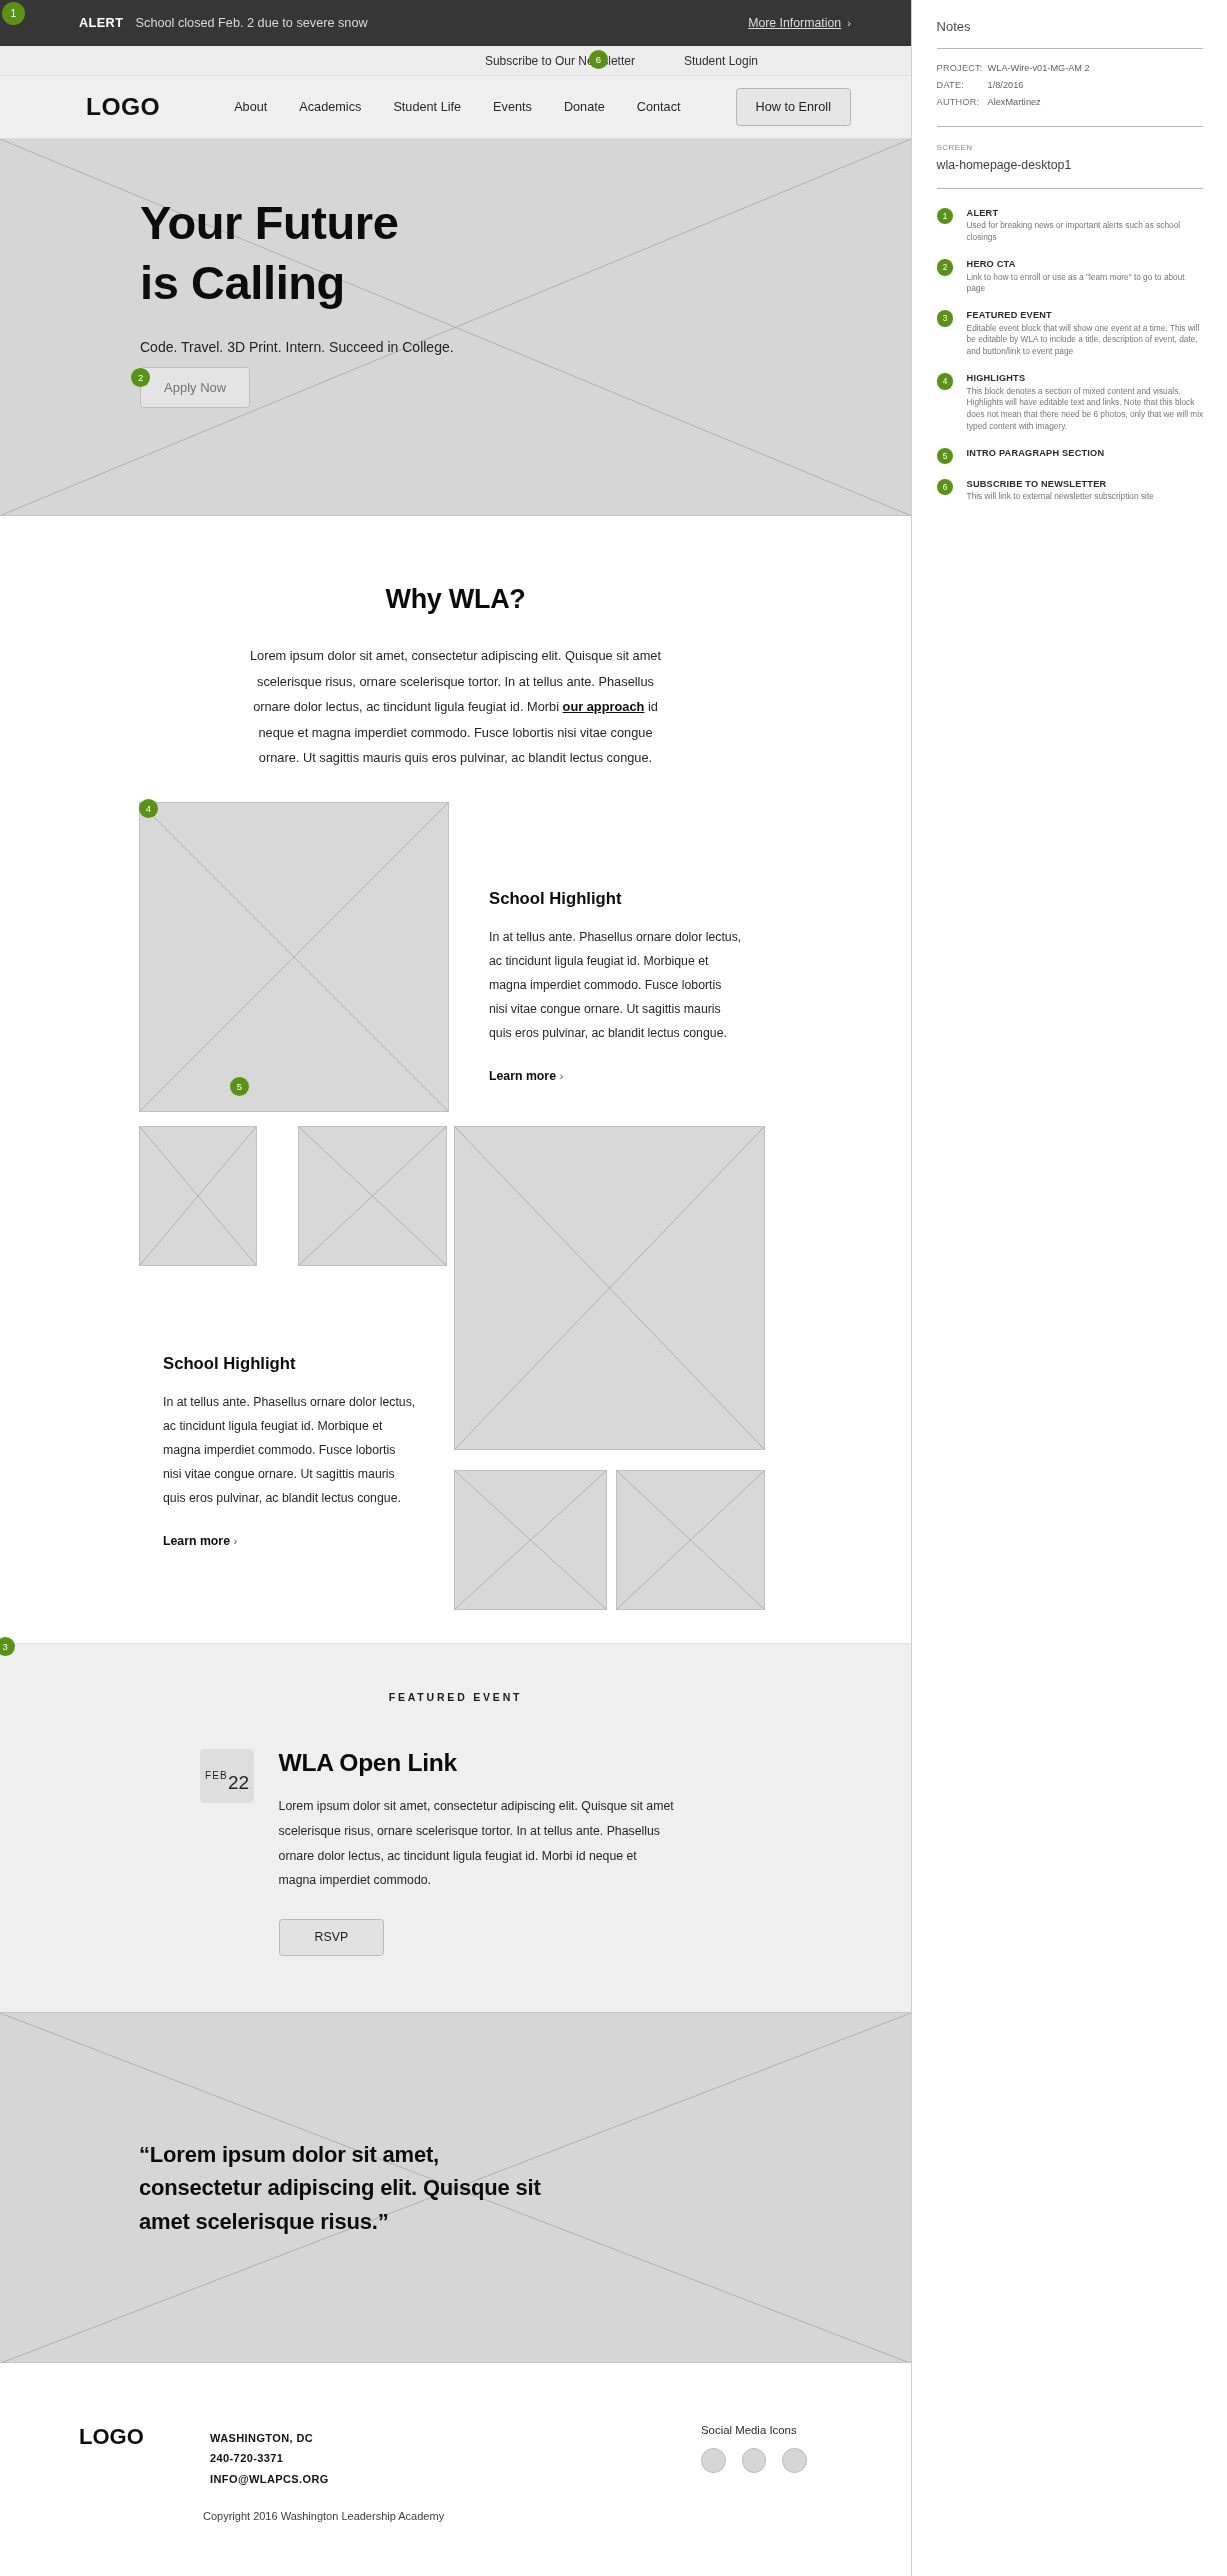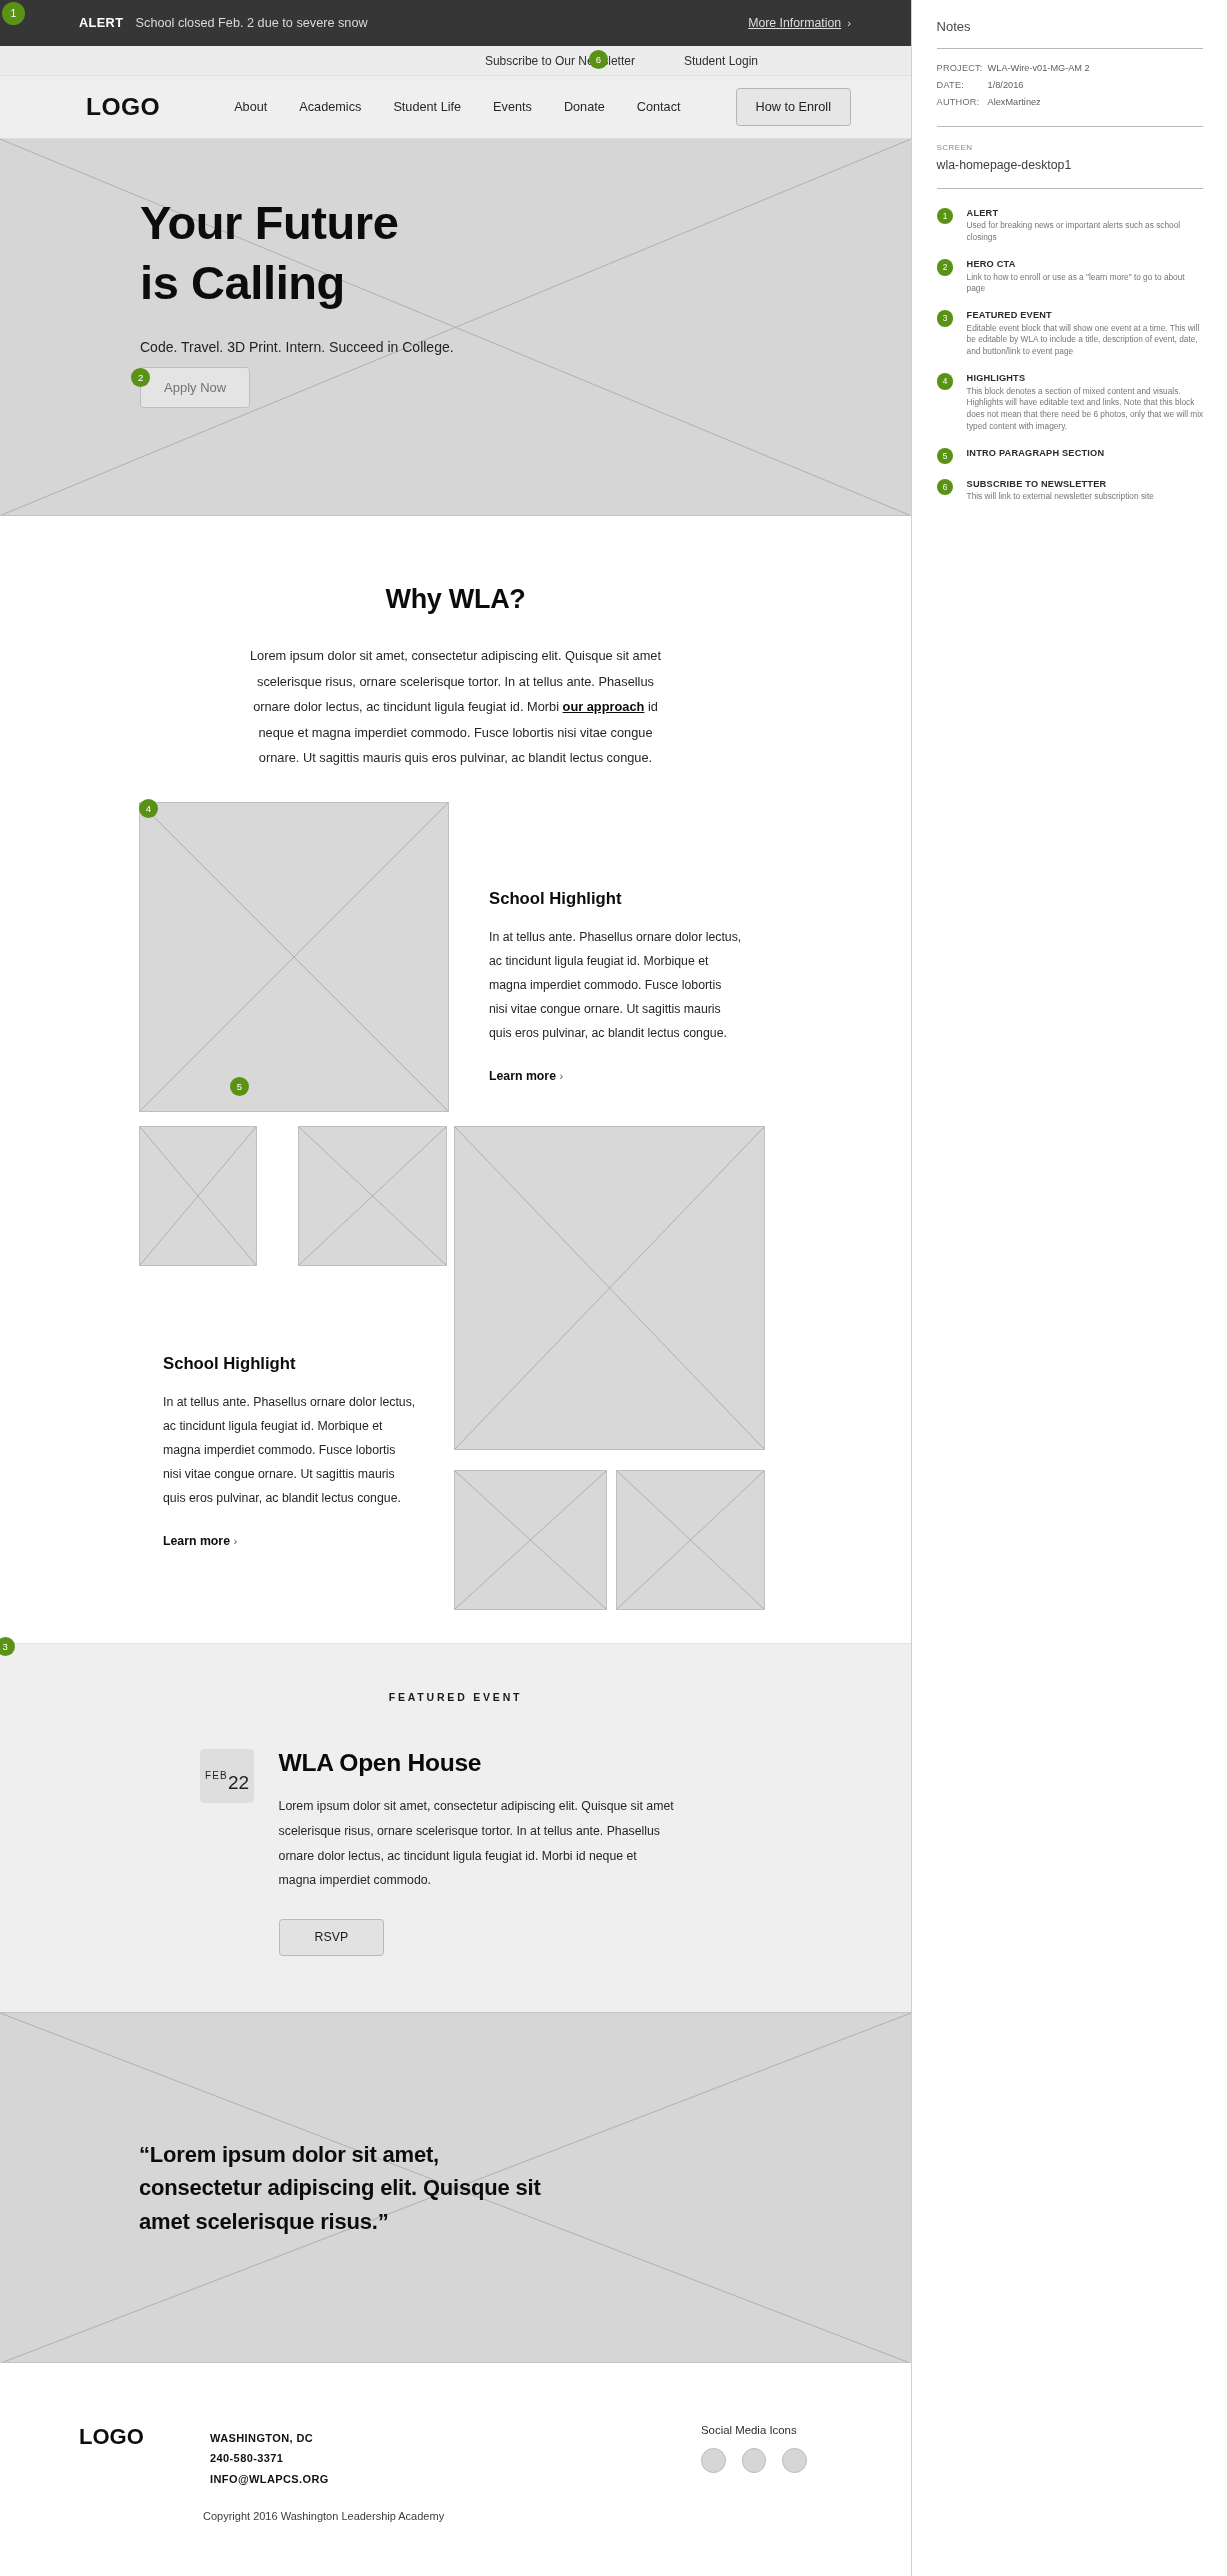--- a/index.html
+++ b/index.html
@@ -494,40 +494,40 @@
 
   <div class="featured">
     <div class="marker" style="left:-4.4px; top:-7px; width:19px; height:19px; line-height:19px; font-size:9.6px;">3</div>
     <div class="featured-kicker">FEATURED EVENT</div>
     <div class="featured-row">
       <div class="date-chip">
         <span class="date-mon">FEB</span>
         <span class="date-day">22</span>
       </div>
       <div>
-        <div class="event-title">WLA Open House</div>
+        <div class="event-title">WLA Open Link</div>
         <div class="event-body">Lorem ipsum dolor sit amet, consectetur adipiscing elit. Quisque sit amet scelerisque risus, ornare scelerisque tortor. In at tellus ante. Phasellus ornare dolor lectus, ac tincidunt ligula feugiat id. Morbi id neque et magna imperdiet commodo.</div>
         <span class="rsvp-btn">RSVP</span>
       </div>
     </div>
   </div>
 
   <div class="quote-sec">
     <svg class="xbox-lines" viewBox="0 0 1040 400" preserveAspectRatio="none">
       <line x1="0" y1="0" x2="1040" y2="400" stroke="#aaa" stroke-width="1"></line>
       <line x1="1040" y1="0" x2="0" y2="400" stroke="#aaa" stroke-width="1"></line>
     </svg>
     <div class="quote-text">“Lorem ipsum dolor sit amet, consectetur adipiscing elit. Quisque sit amet scelerisque risus.”</div>
   </div>
 
   <div class="footer">
     <div class="footer-logo">LOGO</div>
     <div class="footer-addr">
       <div>WASHINGTON, DC</div>
-      <div>240-580-3371</div>
+      <div>240-720-3371</div>
       <div>INFO@WLAPCS.ORG</div>
     </div>
     <div class="footer-copy">Copyright 2016 Washington Leadership Academy</div>
     <div class="social">
       <div class="social-label">Social Media Icons</div>
       <div class="social-row">
         <span class="social-dot"></span>
         <span class="social-dot"></span>
         <span class="social-dot"></span>
       </div>

